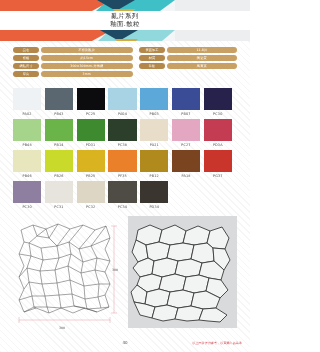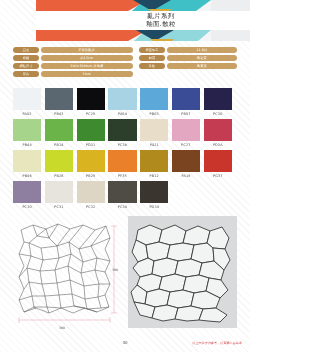--- a/index.html
+++ b/index.html
@@ -16,21 +16,21 @@
   .hatch{
     position:absolute;left:0;top:0;width:250px;height:352px;
     background:
       repeating-linear-gradient(45deg,
         rgba(0,0,0,0.035) 0px, rgba(0,0,0,0.035) 1px,
         rgba(255,255,255,0) 1px, rgba(255,255,255,0) 5px);
     pointer-events:none;
   }
 
   
-  .banner{position:absolute;left:0;top:0;width:250px;height:41px;overflow:hidden;margin-left:36px;}
+  .banner{position:absolute;left:0;top:0;width:250px;height:41px;overflow:hidden;}
   .banner svg{display:block;}
   .title-bar{
     position:absolute;left:0;top:11px;width:250px;height:19px;
     background:#ffffff;
     display:flex;align-items:center;justify-content:center;
   }
   .title-bar .ttl{
     text-align:center;line-height:7.6px;
     color:#2b2b2b;font-size:6.4px;letter-spacing:.4px;
     font-family:"DejaVu Sans","Liberation Sans",sans-serif;

